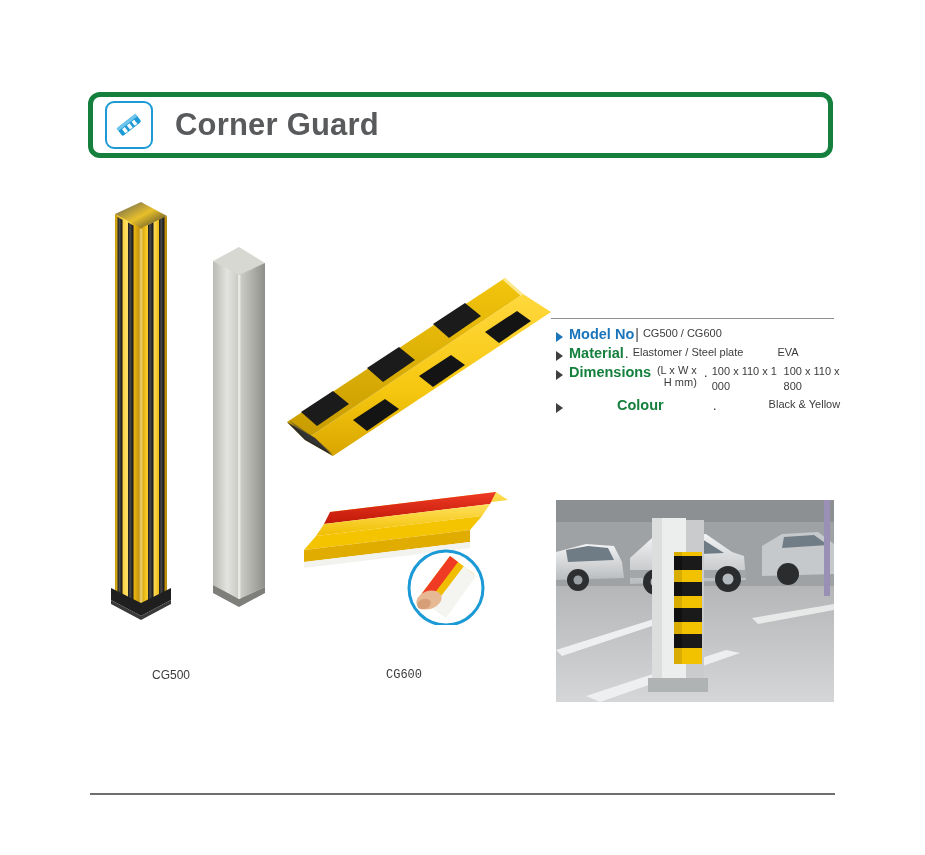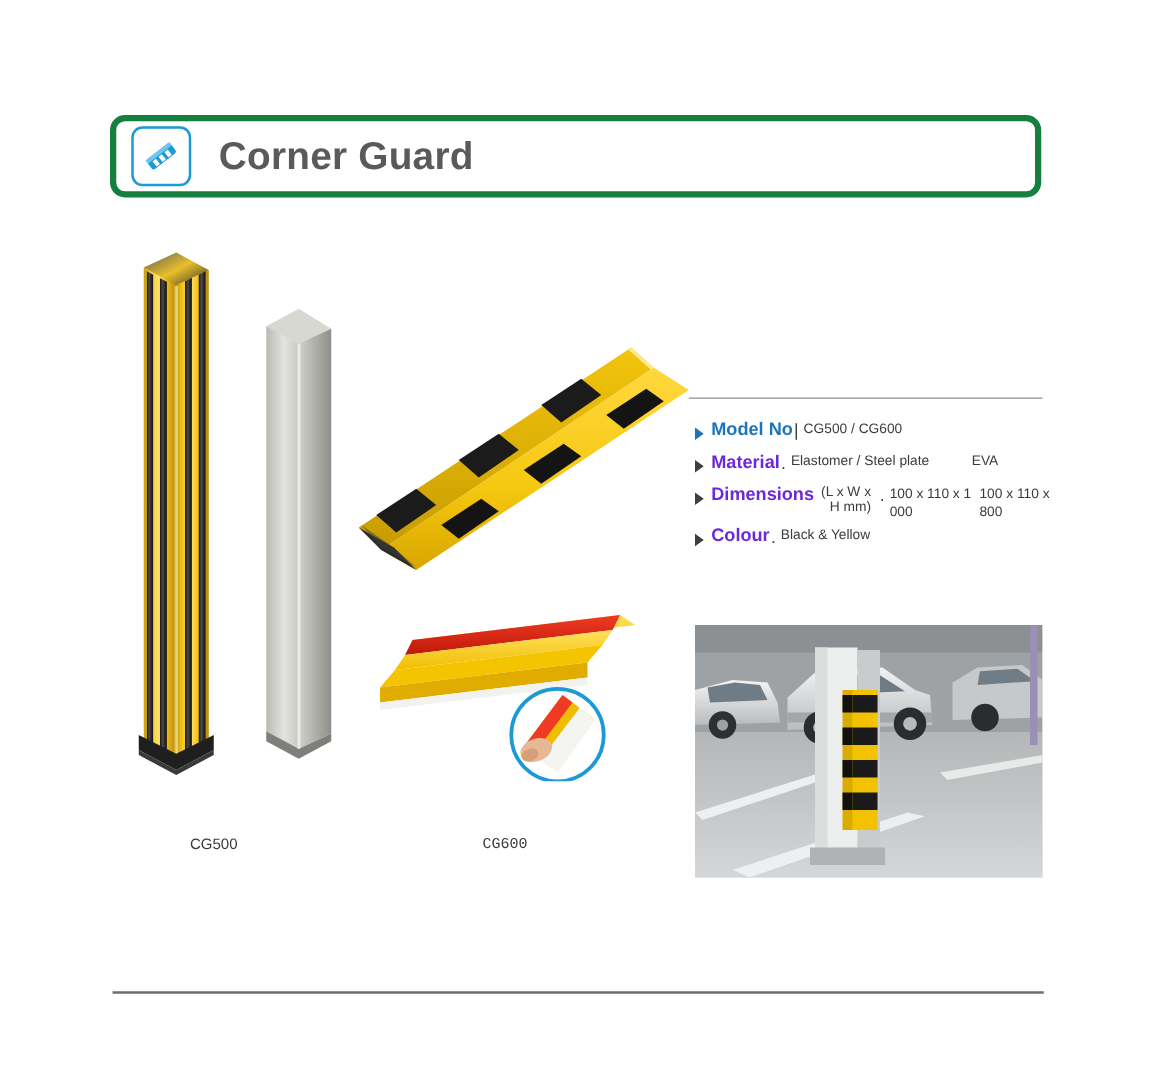--- a/index.html
+++ b/index.html
@@ -61,39 +61,38 @@
   .spec-list {
     position: absolute;
     left: 556px;
     top: 326px;
     width: 290px;
   }
   .spec-row {
     display: flex;
     align-items: flex-start;
     margin-bottom: 3px;
-    margin-top: 10px;
   }
   .tri {
     width: 0;
     height: 0;
     border-left: 7px solid #1b75bb;
     border-top: 5px solid transparent;
     border-bottom: 5px solid transparent;
     margin-top: 6px;
     margin-right: 6px;
     flex: none;
   }
   .tri.dark {
     border-left-color: #3f3f3f;
   }
   .spec-label {
     font-size: 14.5px;
     font-weight: bold;
-    color: #6d28d9;
+    color: #15803d;
     white-space: nowrap;
   }
   .spec-label.blue {
     color: #1b75bb;
   }
   .spec-sep {
     font-size: 14px;
     color: #3b3b3b;
     margin: 0 4px 0 1px;
   }
@@ -391,21 +390,21 @@
       <span class="spec-label">Dimensions</span>
       <span class="sub-label">(L x W x H mm)</span>
     </span>
     <span class="spec-sep">.</span>
     <span class="dims-block">
       <span class="spec-value">100 x 110 x 1 000</span>
       <span class="spec-value dims-row2">100 x 110 x 800</span>
     </span>
   </div>
 
-  <div class="spec-row" style="margin-top:2px;">
+  <div class="spec-row" style="margin-top:2px;gap:48px;">
     <span class="tri dark"></span>
     <span class="spec-label">Colour</span>
     <span class="spec-sep">.</span>
     <span class="spec-value">Black &amp; Yellow</span>
   </div>
 
 </div>
 
 <div class="caption cap-cg500">CG500</div>
 <div class="caption cap-cg600">CG600</div>

